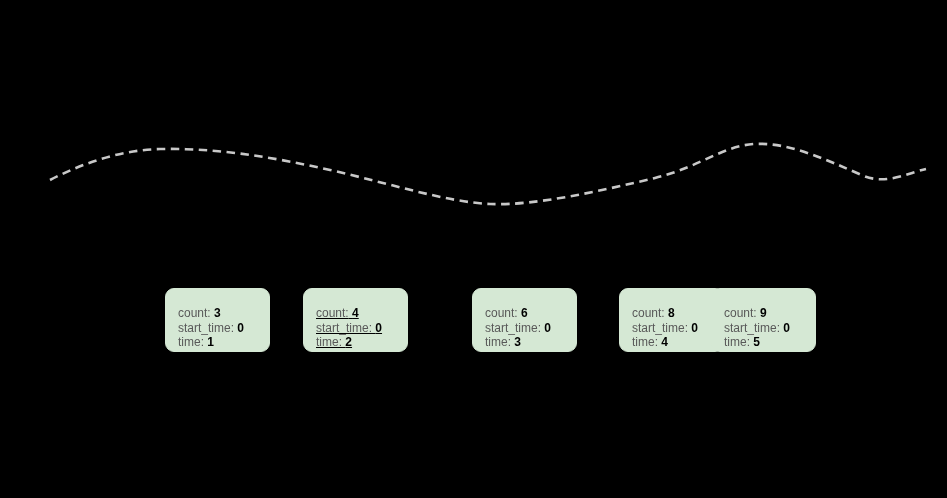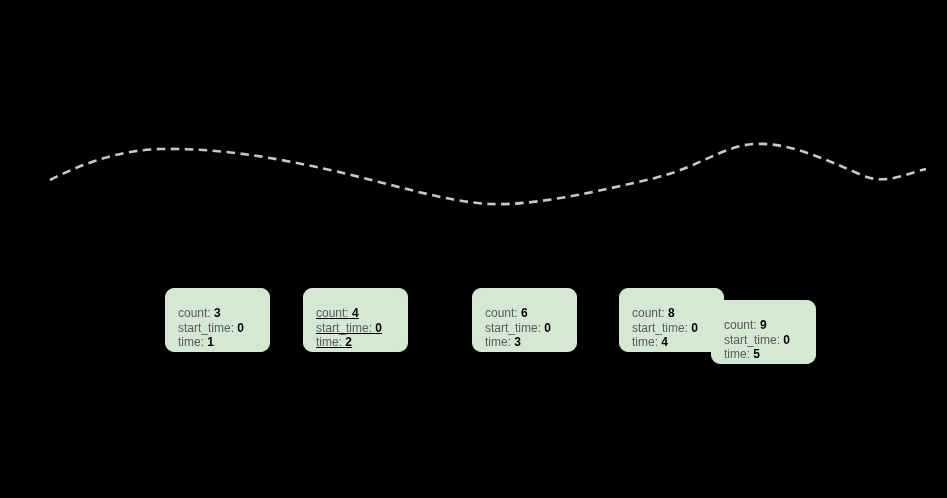--- a/index.html
+++ b/index.html
@@ -37,21 +37,21 @@
     border-radius: 9px;
     padding: 17px 6px 0 12px;
     font-size: 12px;
     line-height: 14.5px;
     white-space: nowrap;
   }
   .node-1 { left: 165px; }
   .node-2 { left: 303px; text-decoration: underline; }
   .node-3 { left: 472px; }
   .node-4 { left: 579px; margin-left: 40px; }
-  .node-5 { left: 711px; margin-top: 12px; }
+  .node-5 { left: 711px; }
   .lbl { color: var(--label-color, #595959); }
   .val { color: var(--value-color, #000000); font-weight: 700; }
 </style>
 </head>
 <body>
 
 <svg class="curve-svg" viewBox="0 0 947 498" aria-hidden="true">
   <path class="curve" d="M 50 180 C 85 162 122 150 160 149 C 215 148 268 156 330 170 C 392 184 446 202 490 204 C 534 206 600 191 655 178 C 700 167 722 146 754 144 C 788 142 822 158 864 176 C 886 185 908 173 926 169" stroke="#c8c8c8" stroke-width="2.6" stroke-dasharray="8.5 5.5"></path>
 </svg>
 

